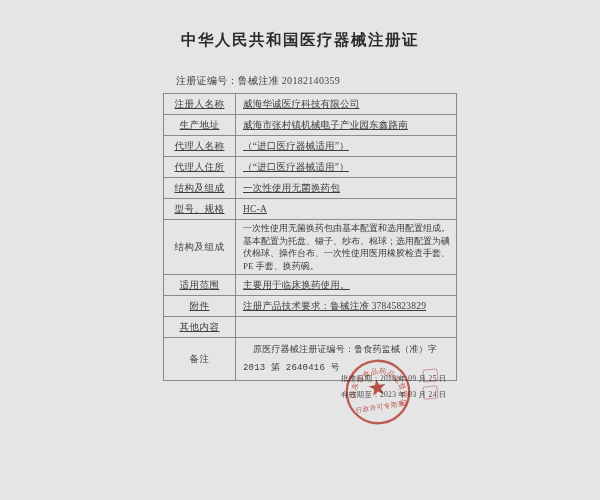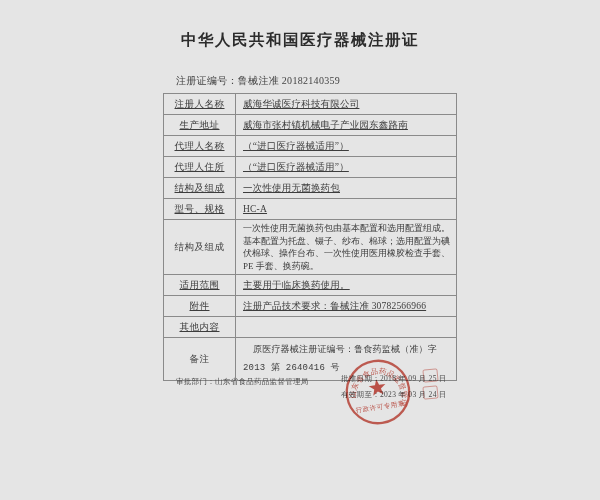--- a/index.html
+++ b/index.html
@@ -96,34 +96,33 @@
       <tr class="h-struct">
         <td class="lab">结构及组成</td>
         <td class="val">一次性使用无菌换药包由基本配置和选用配置组成。基本配置为托盘、镊子、纱布、棉球；选用配置为碘伏棉球、操作台布、一次性使用医用橡胶检查手套、PE 手套、换药碗。</td>
       </tr>
       <tr class="h-s">
         <td class="lab">适用范围</td>
         <td class="val">主要用于临床换药使用。</td>
       </tr>
       <tr class="h-s">
         <td class="lab">附件</td>
-        <td class="val">注册产品技术要求：鲁械注准 30782566966</td>
+        <td class="val">注册产品技术要求：鲁械注准 37845823829</td>
       </tr>
       <tr class="h-s">
         <td class="lab">其他内容</td>
         <td class="val"></td>
       </tr>
       <tr class="h-note">
         <td class="lab">备注</td>
         <td class="val">原医疗器械注册证编号：鲁食药监械（准）字 2013 第 2640416 号</td>
       </tr>
     </tbody>
   </table>
 
-  <div class="footer-left"><span>审批部门：</span><span>山东省食品药品监督管理局</span></div>
 
   <div class="footer-right">
     <div><span>批准日期：</span><span>2018 年 09 月 25 日</span></div>
     <div><span>有效期至：</span><span>2023 年 03 月 24 日</span></div>
   </div>
 
   <svg class="seal" viewBox="0 0 100 100">
     <g transform="rotate(-8 50 50)">
       <circle class="ring" cx="50" cy="50" r="30" fill="none" stroke-width="2.2" opacity="0.85"></circle>
       <defs>

